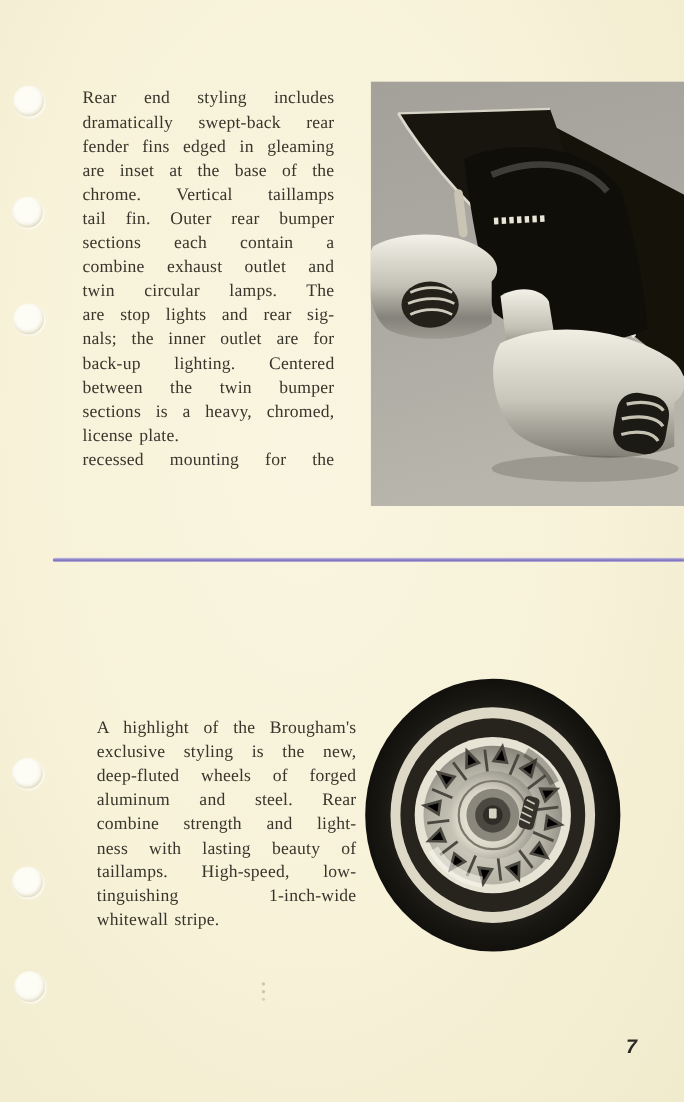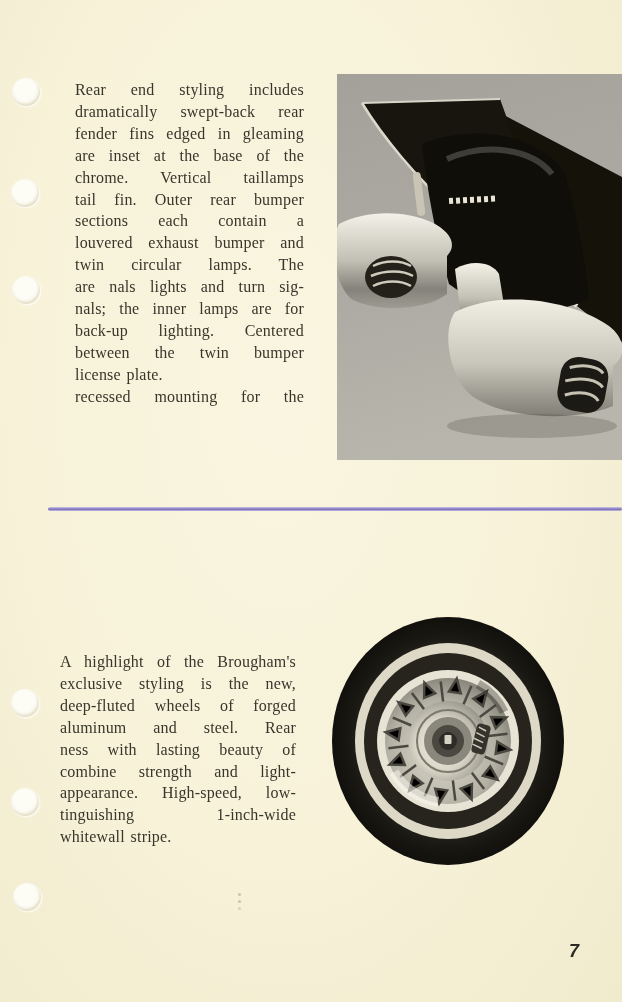--- a/index.html
+++ b/index.html
@@ -11,21 +11,21 @@
   .hole {
     position:absolute; width:28px; height:28px; border-radius:50%;
     background:#fdfcf5;
     box-shadow: inset -1px -2px 3px rgba(203,193,152,.55), 1px 1px 2px rgba(255,255,255,.9);
   }
   .textblock {
     position:absolute; color:var(--c-text,#38352c);
     font-size:16px; line-height:21.9px; letter-spacing:.2px; word-spacing:1.5px;
   }
   .tb-top    { left:75px; top:79px;  width:229px; }
-  .tb-bottom { left:60px; top:651px; width:236px; }
+  .tb-bottom { left:88px; top:651px; width:236px; }
   .tline { text-align:justify; text-align-last:justify; }
   .tline.last { text-align-last:left; }
   .divider {
     position:absolute; left:48px; top:507px; width:574px; height:4px; border-radius:2px;
     background: linear-gradient(180deg,#cfc8e8 0%, var(--c-divider,#9186c8) 40%, #8175bd 65%, #cbc4e4 100%);
   }
   .photo { position:absolute; }
   .photo-fins  { left:337px; top:74px;  width:285px; height:386px; }
   .photo-wheel { left:328px; top:612px; width:240px; height:258px; }
   .artifact {
@@ -52,26 +52,27 @@
   <div class="hole" style="left:13px; top:883px;"></div>
 
   <div class="textblock tb-top">
       <div class="tline">Rear end styling includes</div>
       <div class="tline">dramatically swept-back rear</div>
       <div class="tline">fender fins edged in gleaming</div>
       <div class="tline">are inset at the base of the</div>
       <div class="tline">chrome. Vertical taillamps</div>
       <div class="tline">tail fin. Outer rear bumper</div>
       <div class="tline">sections each contain a</div>
-      <div class="tline">louvered exhaust bumper and</div>
+      <div class="tline">combine exhaust outlet and</div>
       <div class="tline">twin circular lamps. The</div>
-      <div class="tline">are nals lights and turn sig-</div>
-      <div class="tline">nals; the inner lamps are for</div>
+      <div class="tline">are stop lights and rear sig-</div>
+      <div class="tline">nals; the inner outlet are for</div>
       <div class="tline">back-up lighting. Centered</div>
       <div class="tline">between the twin bumper</div>
+      <div class="tline">sections is a heavy, chromed,</div>
       <div class="tline last">license plate.</div>
       <div class="tline">recessed mounting for the</div>
     </div>
 
   <div class="photo photo-fins" aria-label="Black-and-white photograph of swept-back rear fender fins edged in chrome with rear bumper sections">
     <svg width="285" height="386" viewBox="0 0 285 386" xmlns="http://www.w3.org/2000/svg">
       <defs>
         <linearGradient id="sky" x1="0" y1="0" x2="0.2" y2="1">
           <stop offset="0" stop-color="#a3a19a"></stop>
           <stop offset="0.6" stop-color="#adaba3"></stop>
@@ -129,23 +130,23 @@
     </svg>
   </div>
 
   <div class="divider"></div>
 
   <div class="textblock tb-bottom">
       <div class="tline">A highlight of the Brougham's</div>
       <div class="tline">exclusive styling is the new,</div>
       <div class="tline">deep-fluted wheels of forged</div>
       <div class="tline">aluminum and steel. Rear</div>
+      <div class="tline">combine strength and light-</div>
       <div class="tline">ness with lasting beauty of</div>
-      <div class="tline">combine strength and light-</div>
-      <div class="tline">appearance. High-speed, low-</div>
+      <div class="tline">taillamps. High-speed, low-</div>
       <div class="tline">tinguishing 1-inch-wide</div>
       <div class="tline last">whitewall stripe.</div>
     </div>
 
   <div class="photo photo-wheel" aria-label="Black-and-white photograph of a deep-fluted wheel with 1-inch-wide whitewall tire">
     <svg width="240" height="258" viewBox="0 0 240 258" xmlns="http://www.w3.org/2000/svg">
       <defs>
         <radialGradient id="tireG" cx="0.5" cy="0.5" r="0.5">
           <stop offset="0.6" stop-color="#322f28"></stop>
           <stop offset="0.85" stop-color="#1a1813"></stop>

